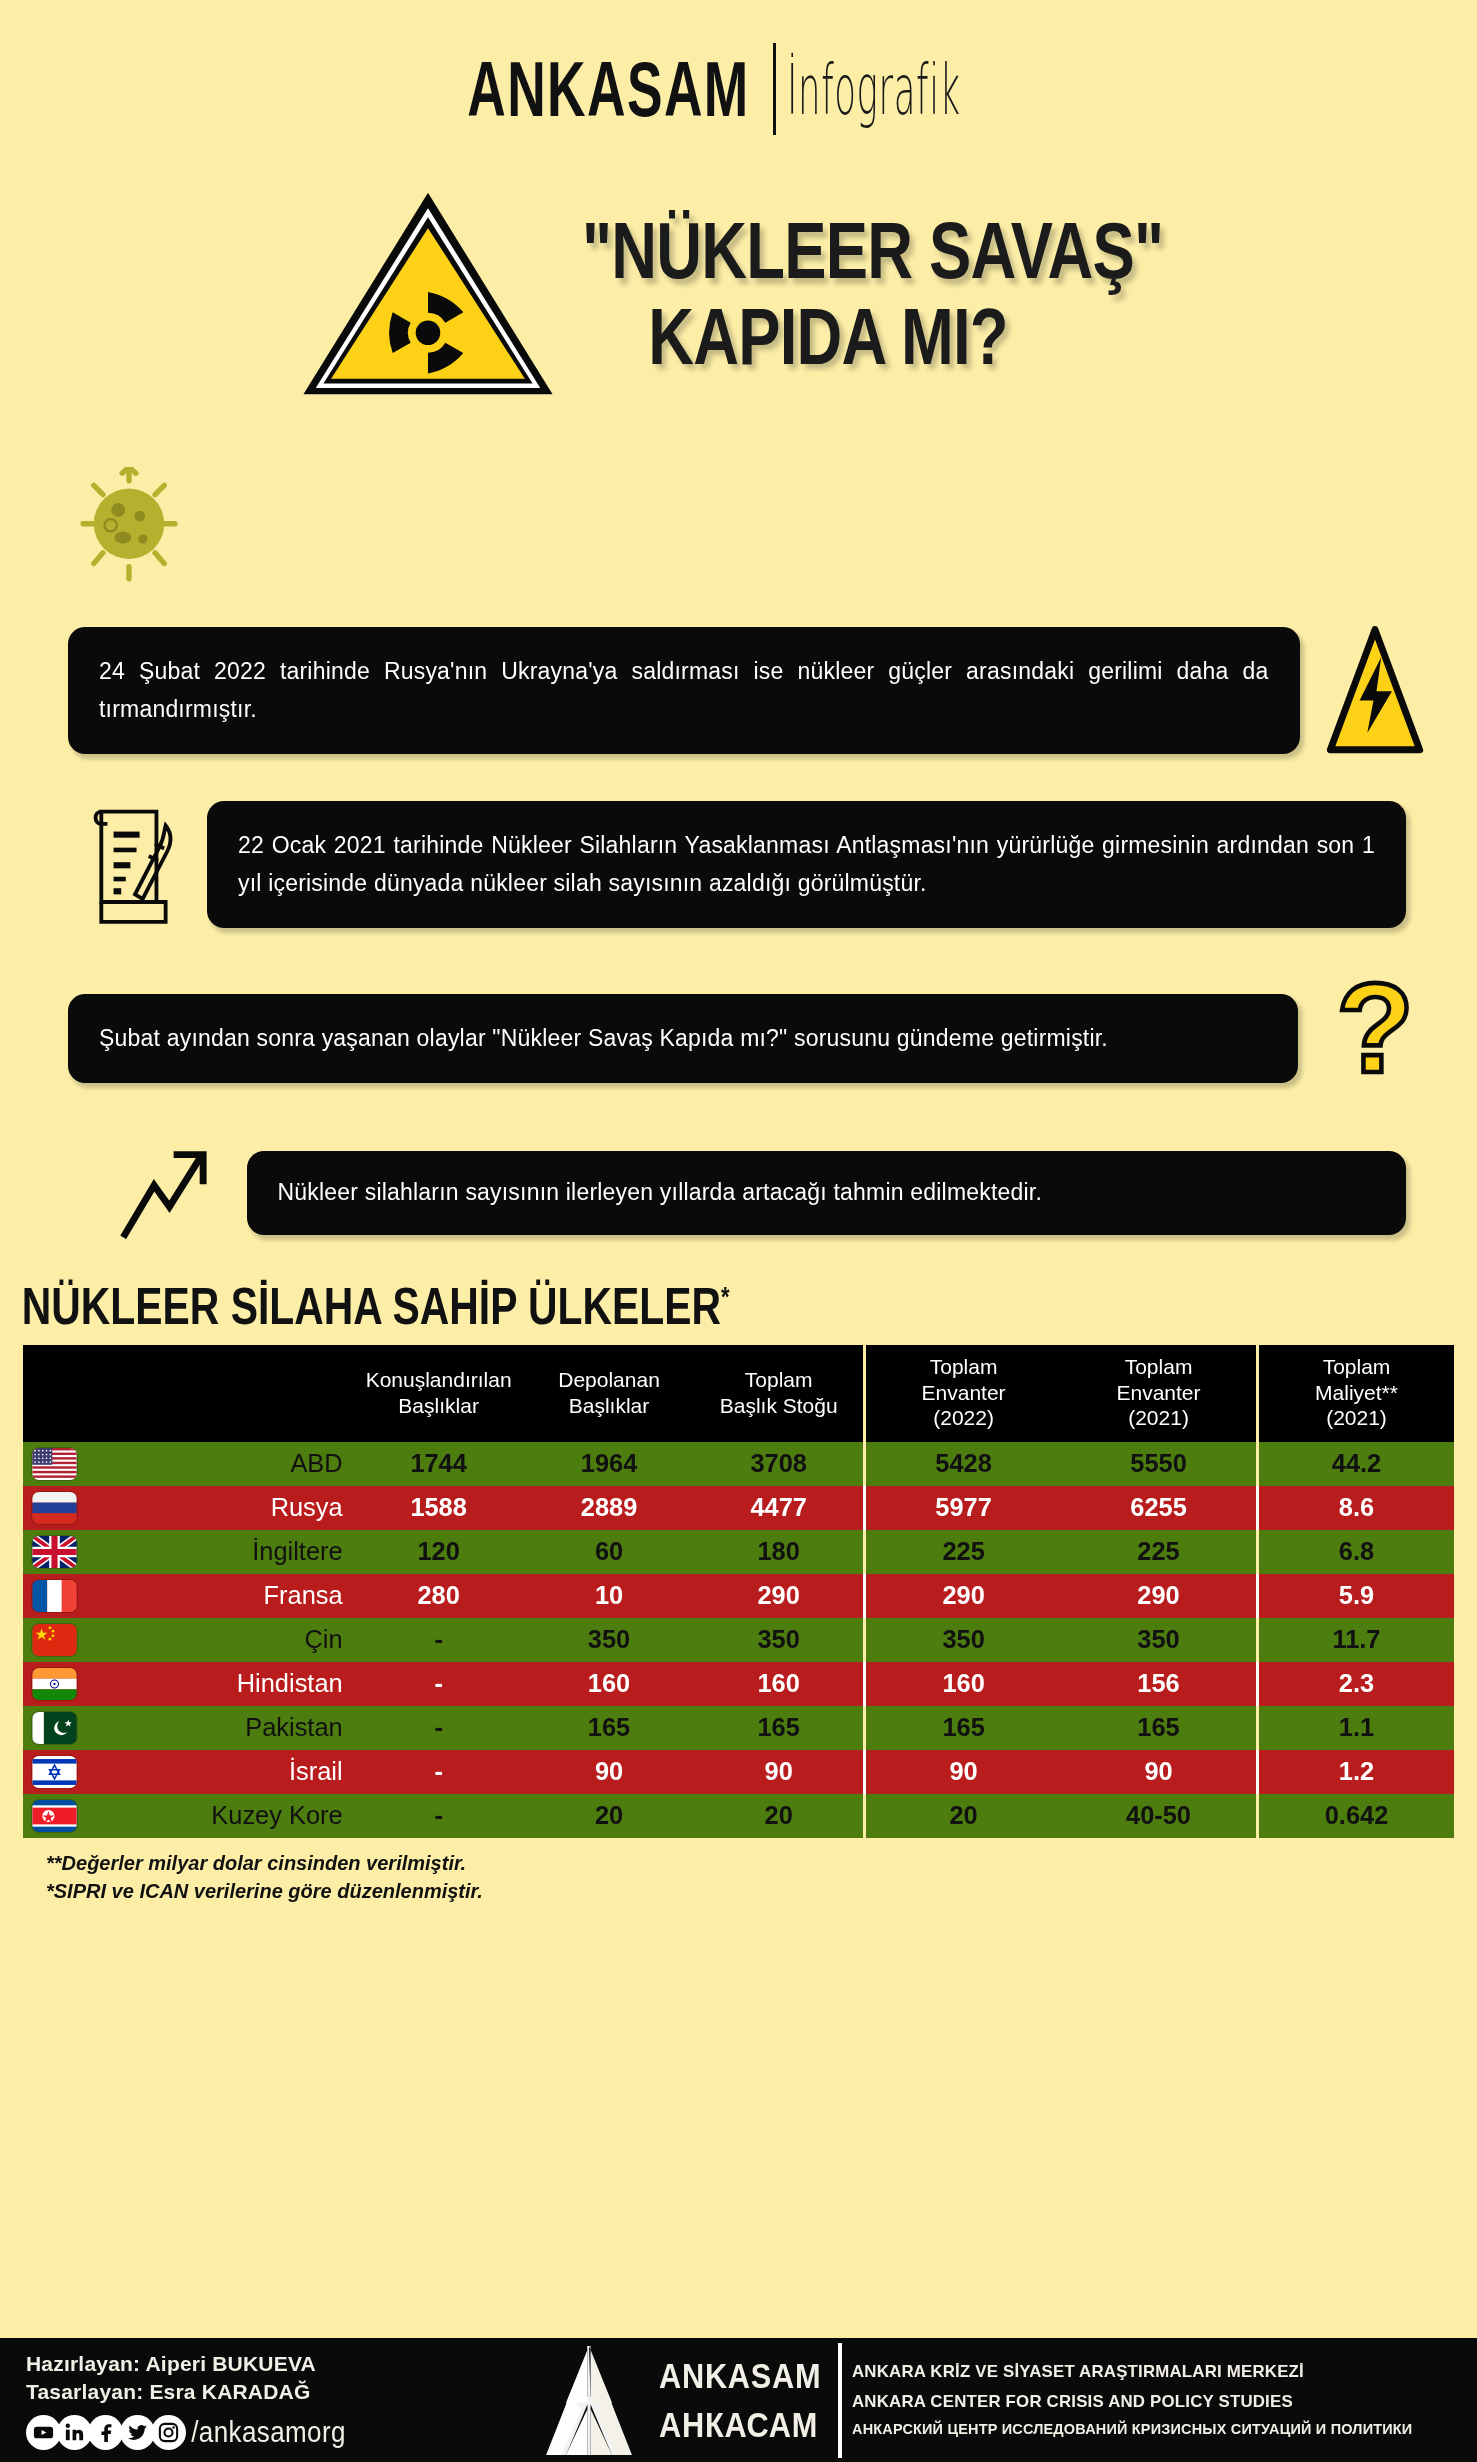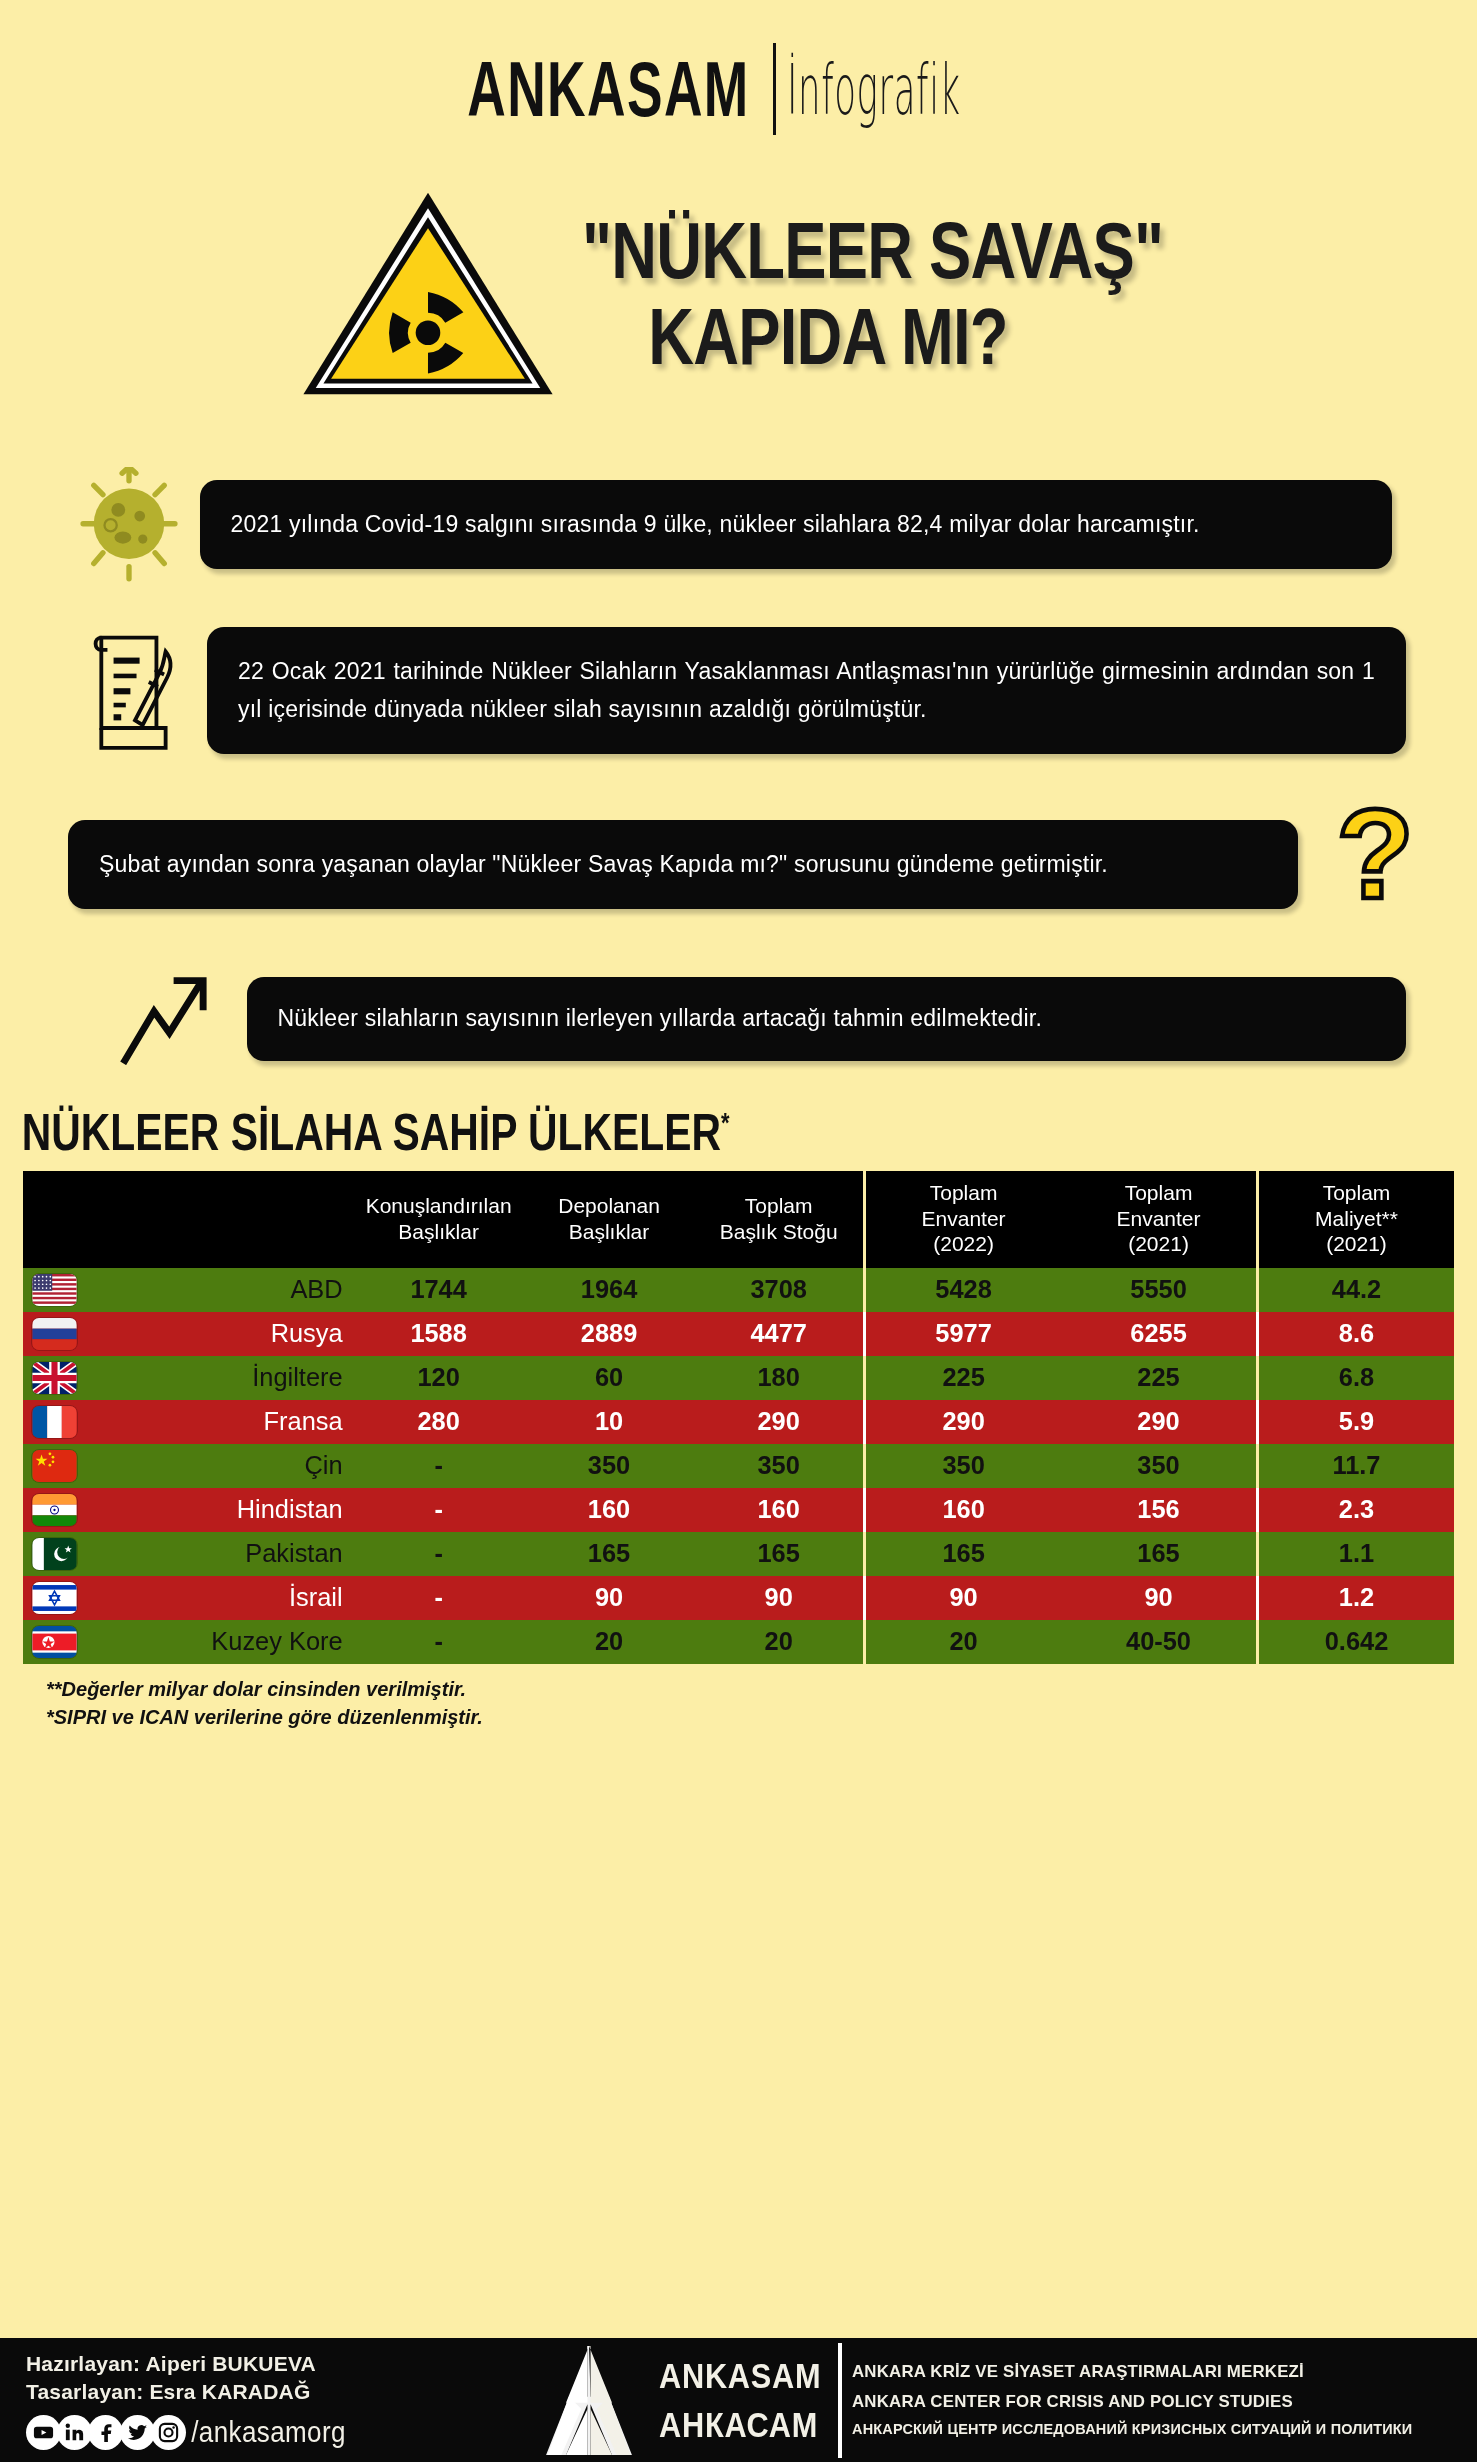--- a/index.html
+++ b/index.html
@@ -302,23 +302,31 @@
           <path d="M64 130 L64 146"></path>
         </g>
         <circle cx="64" cy="74" r="46" fill="#b5b02e"></circle>
         <circle cx="50" cy="56" r="9" fill="#8f8b20"></circle>
         <circle cx="78" cy="64" r="7" fill="#8f8b20"></circle>
         <ellipse cx="56" cy="92" rx="11" ry="8" fill="#8f8b20"></ellipse>
         <circle cx="82" cy="94" r="6" fill="#8f8b20"></circle>
         <circle cx="40" cy="76" r="8" fill="none" stroke="#8f8b20" stroke-width="3"></circle>
       </svg>
     </span>
-    <div class="bubble nojust">2021 yılında Covid-19 salgını sırasında 9 ülke, nükleer silahlara 82,4 milyar dolar harcamıştır.</div>
-  </div>
-
+  </div>
+
+  <div class="fact fact-2">
+    <div class="bubble">24 Şubat 2022 tarihinde Rusya'nın Ukrayna'ya saldırması ise nükleer güçler arasındaki gerilimi daha da tırmandırmıştır.</div>
+    <span class="ficon">
+      <svg viewBox="0 0 140 170" width="108" height="131">
+        <path d="M70 6 L128 162 L12 162 Z" fill="#fcd116" stroke="#0a0a0a" stroke-width="9" stroke-linejoin="round"></path>
+        <path d="M78 42 L50 98 L68 98 L60 140 L92 86 L72 86 Z" fill="#0a0a0a"></path>
+      </svg>
+    </span>
+  </div>
 
   <div class="fact fact-3">
     <span class="ficon">
       <svg viewBox="0 0 128 170" width="98" height="131">
         <g stroke="#0a0a0a" stroke-width="5" fill="none">
           <path d="M20 16 h72 v118 h-72 z"></path>
           <path d="M20 16 c-10 0 -10 16 0 16 h8"></path>
           <path d="M28 134 h76 v26 h-84 v-26"></path>
           <path d="M36 46 h34" stroke-width="8"></path>
           <path d="M36 66 h30" stroke-width="6"></path>

